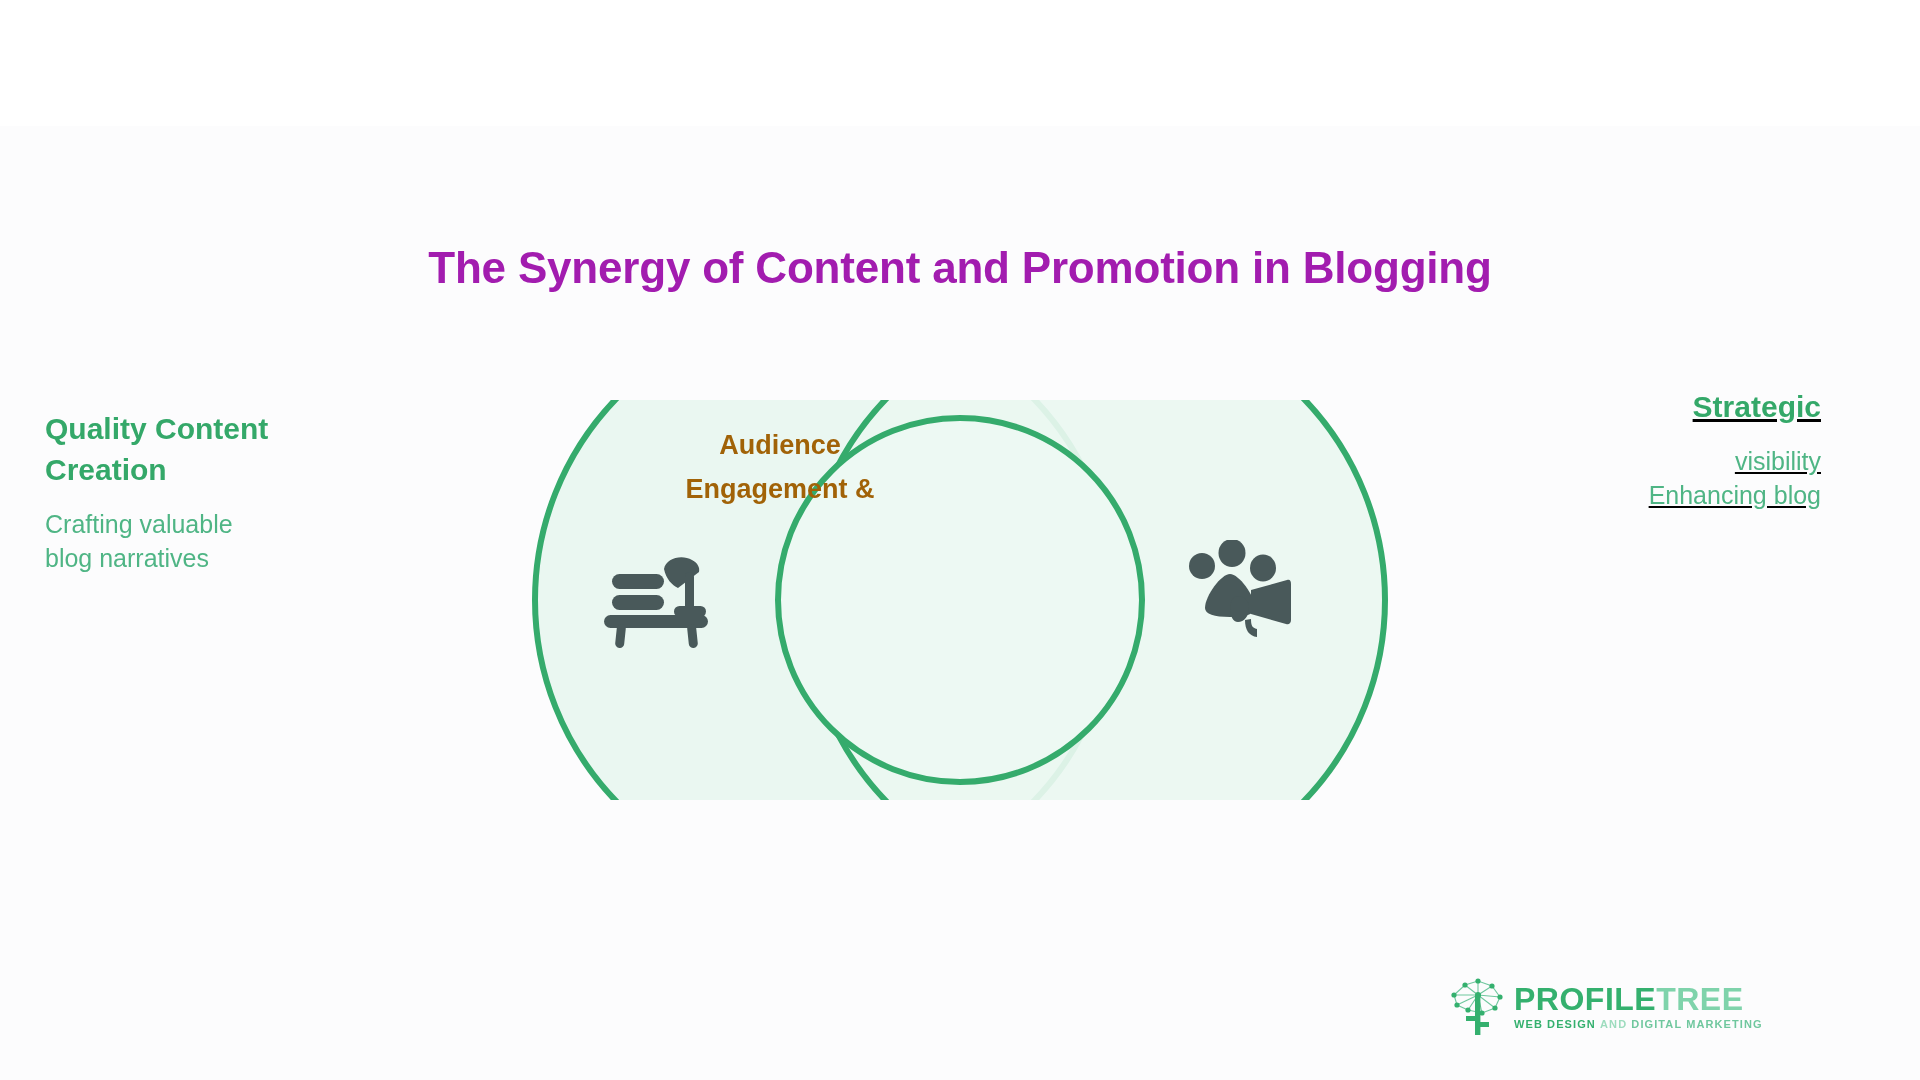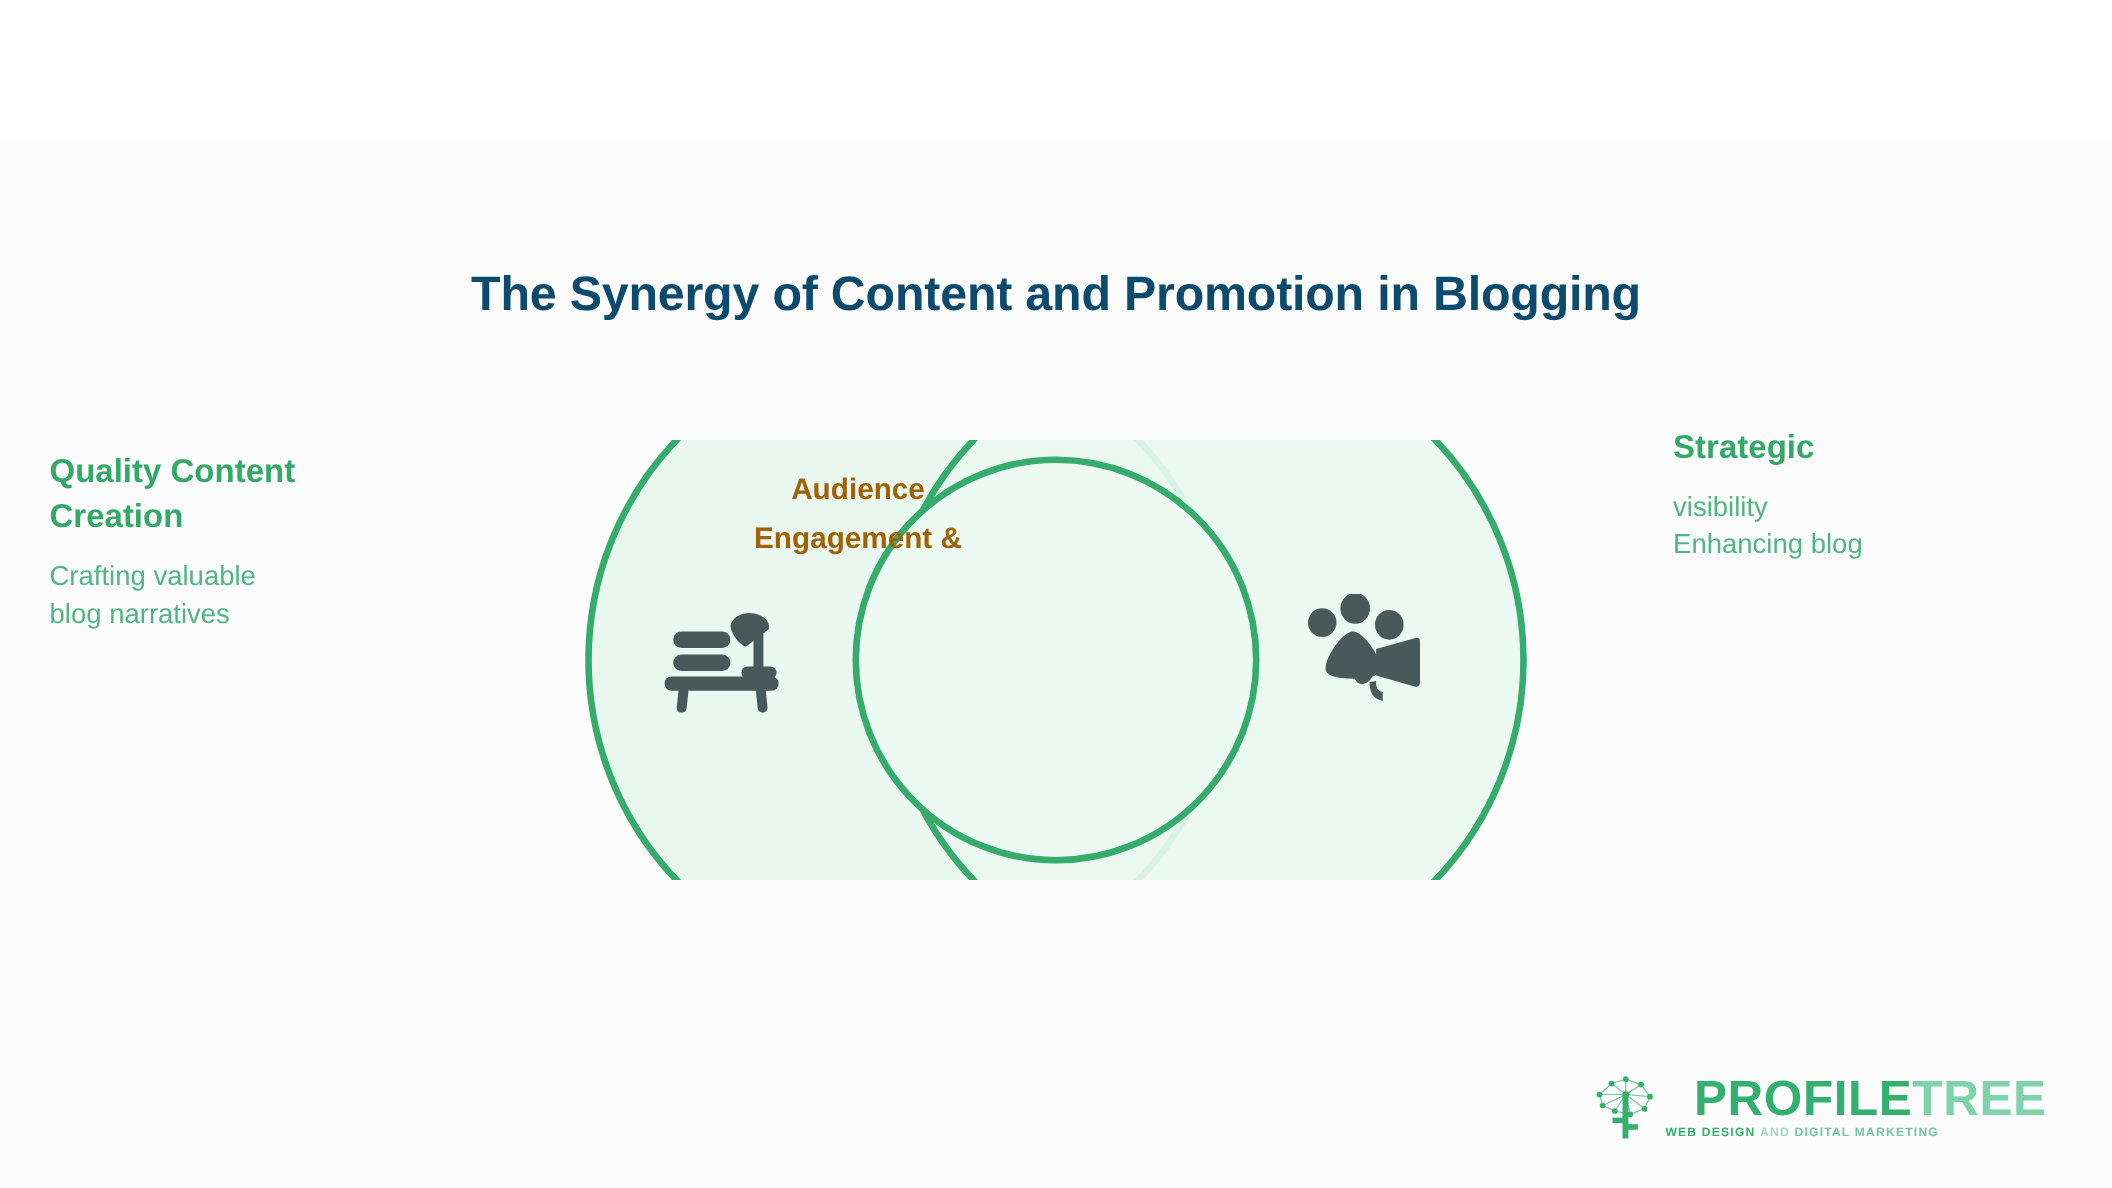--- a/index.html
+++ b/index.html
@@ -33,21 +33,21 @@
   }
 
   #title {
     position: absolute;
     left: 0;
     top: 244px;
     width: 1920px;
     text-align: center;
     font-size: 44px;
     font-weight: bold;
-    color: #0c4a6e;
+    color: #a21caf;
     letter-spacing: -0.2px;
     line-height: 1.1;
     white-space: nowrap;
   }
 
   
   #venn {
     position: absolute;
     left: 480px;
     top: 400px;
@@ -89,21 +89,22 @@
     position: absolute;
     width: 300px;
   }
   #block-left {
     left: 45px;
     top: 408px;
   }
   #block-right {
     left: 1521px;
     top: 386px;
-    text-align: left;
+    text-align: right;
+    text-decoration: underline;
   }
   .side-heading {
     font-size: 30px;
     font-weight: bold;
     color: #34a869;
     line-height: 1.37;
     margin: 0;
   }
   .side-sub {
     margin: 18px 0 0 0;
@@ -118,26 +119,25 @@
     position: absolute;
     left: 1448px;
     top: 975px;
     display: flex;
     align-items: center;
     gap: 8px;
   }
   #logo-mark { width: 58px; height: 62px; display: block; }
   #logo-text-wrap { display: flex; flex-direction: column; }
   #logo-wordmark {
-    font-size: 45px;
+    font-size: 32px;
     font-weight: bold;
     letter-spacing: 0.5px;
     line-height: 1;
     white-space: nowrap;
-    margin-left: 26px;
   }
   #logo-wordmark .w1 { color: #34b06e; }
   #logo-wordmark .w2 { color: #7fd3ab; font-weight: bold; }
   #logo-tagline {
     margin-top: 4px;
     font-size: 11px;
     letter-spacing: 1.1px;
     line-height: 1;
     white-space: nowrap;
     text-align: left;

